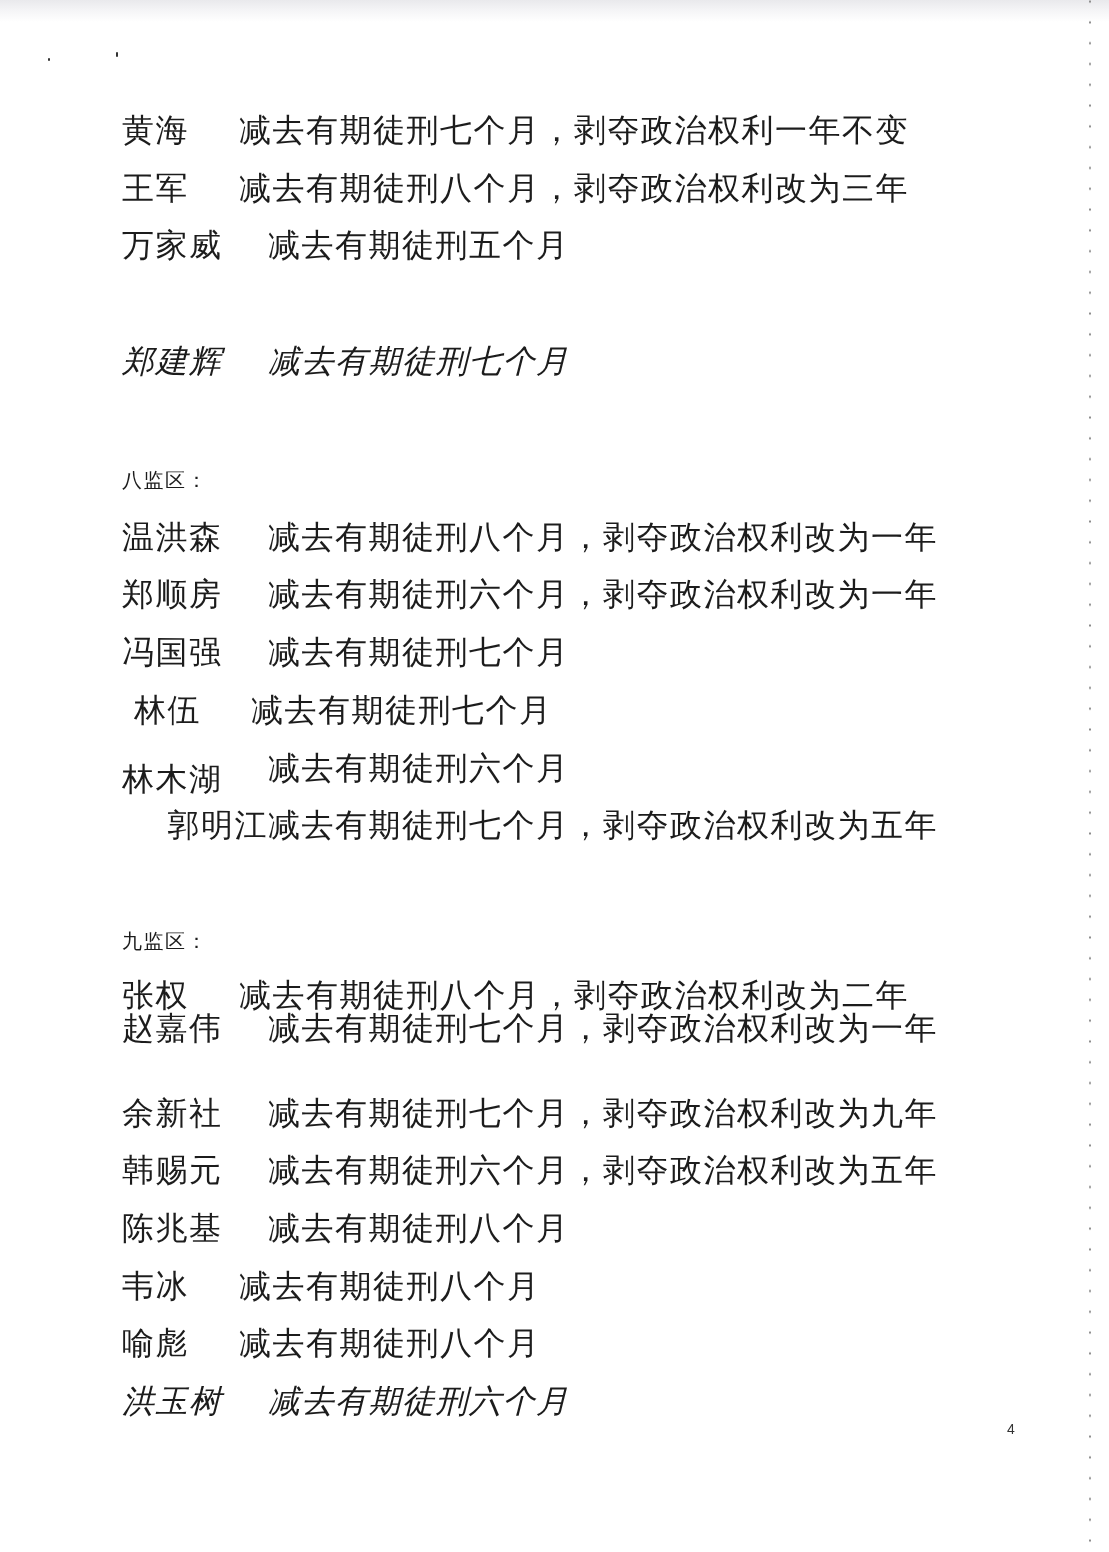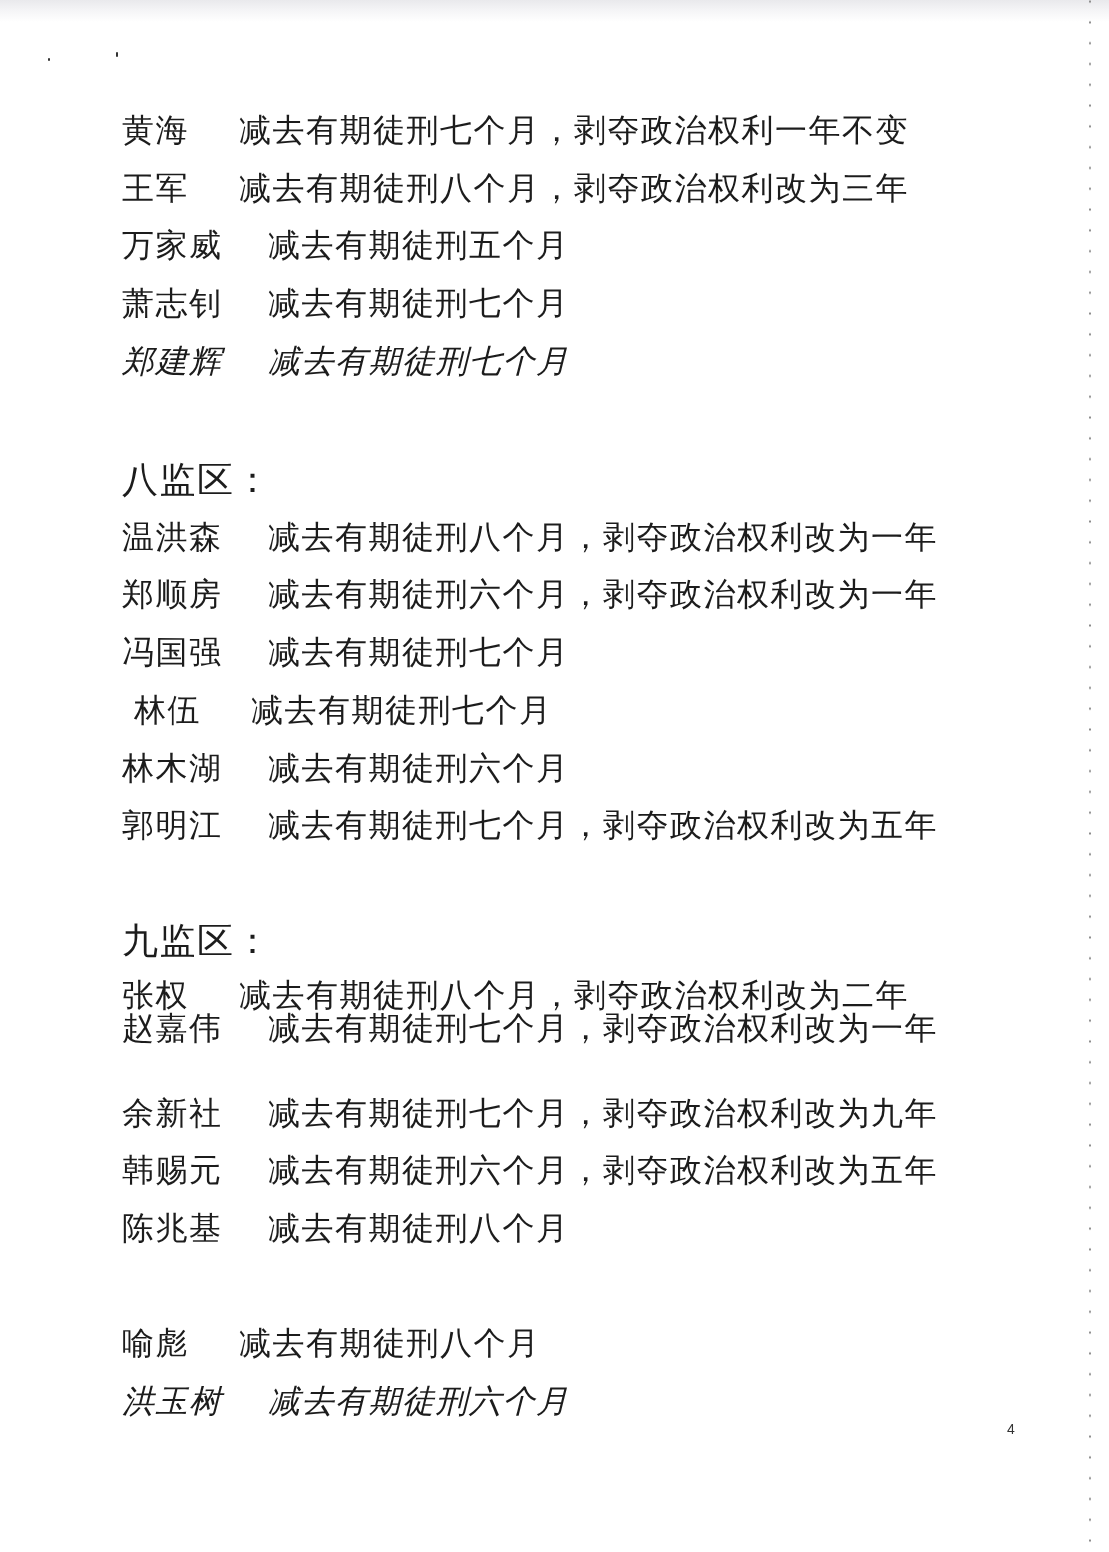--- a/index.html
+++ b/index.html
@@ -46,21 +46,21 @@
   }
   .ruling {
     display: inline-block;
     vertical-align: top;
   }
   .heading {
     position: absolute;
     left: 122px;
     height: 40px;
     line-height: 40px;
-    font-size: 36px;
+    font-size: 20px;
     letter-spacing: 1.5px;
     white-space: nowrap;
   }
   .page-number {
     position: absolute;
     left: 1007px;
     top: 1421px;
     font-family: "Liberation Sans", sans-serif;
     font-size: 14px;
     color: #333;
@@ -88,63 +88,63 @@
 
   <div class="line" style="top:110px;">
     <span class="name" style="width:117px;">黄海</span><span class="ruling">减去有期徒刑七个月，剥夺政治权利一年不变</span>
   </div>
   <div class="line" style="top:168px;">
     <span class="name" style="width:117px;">王军</span><span class="ruling">减去有期徒刑八个月，剥夺政治权利改为三年</span>
   </div>
   <div class="line" style="top:225px;">
     <span class="name" style="width:146px;">万家威</span><span class="ruling">减去有期徒刑五个月</span>
   </div>
-  <div class="line" style="top:283px;">
-    <span class="name" style="width:146px;">萧志钊</span><span class="ruling">减去有期徒刑七个月</span>
-  </div>
   <div class="line" style="top:341px;font-style:italic;">
     <span class="name" style="width:146px;">郑建辉</span><span class="ruling">减去有期徒刑七个月</span>
   </div>
 
   <div class="heading" style="top:460px;">八监区：</div>
   <div class="line" style="top:517px;">
     <span class="name" style="width:146px;">温洪森</span><span class="ruling">减去有期徒刑八个月，剥夺政治权利改为一年</span>
   </div>
   <div class="line" style="top:574px;">
     <span class="name" style="width:146px;">郑顺房</span><span class="ruling">减去有期徒刑六个月，剥夺政治权利改为一年</span>
   </div>
   <div class="line" style="top:632px;">
     <span class="name" style="width:146px;">冯国强</span><span class="ruling">减去有期徒刑七个月</span>
   </div>
   <div class="line" style="top:690px;margin-left:12px;">
     <span class="name" style="width:117px;">林伍</span><span class="ruling">减去有期徒刑七个月</span>
   </div>
   <div class="line" style="top:748px;">
-    <span class="name" style="width:146px;">林木湖</span><span class="ruling">减去有期徒刑六个月</span>
+    <span class="name" style="width:146px;margin-top:11px;">林木湖</span><span class="ruling">减去有期徒刑六个月</span>
   </div>
   <div class="line" style="top:805px;">
-    <span class="name" style="width:146px;">郭明江</span><span class="ruling">减去有期徒刑七个月，剥夺政治权利改为五年</span>
+    <span class="name" style="width:146px;text-align:right;">郭明江</span><span class="ruling">减去有期徒刑七个月，剥夺政治权利改为五年</span>
   </div>
 
   <div class="heading" style="top:921px;">九监区：</div>
   <div class="line" style="top:978px;font-family:Liberation Mono, monospace;">
     <span class="name" style="width:117px;">张权</span><span class="ruling">减去有期徒刑八个月，剥夺政治权利改为二年</span>
   </div>
   <div class="line" style="top:1008px;">
     <span class="name" style="width:146px;">赵嘉伟</span><span class="ruling">减去有期徒刑七个月，剥夺政治权利改为一年</span>
   </div>
   <div class="line" style="top:1093px;">
     <span class="name" style="width:146px;">余新社</span><span class="ruling">减去有期徒刑七个月，剥夺政治权利改为九年</span>
   </div>
   <div class="line" style="top:1150px;">
     <span class="name" style="width:146px;">韩赐元</span><span class="ruling">减去有期徒刑六个月，剥夺政治权利改为五年</span>
   </div>
   <div class="line" style="top:1208px;">
     <span class="name" style="width:146px;">陈兆基</span><span class="ruling">减去有期徒刑八个月</span>
   </div>
+  <div class="line" style="top:1266px;">
+    <span class="name" style="width:117px;">韦冰</span><span class="ruling">减去有期徒刑八个月</span>
+  </div>
   <div class="line" style="top:1323px;">
     <span class="name" style="width:117px;">喻彪</span><span class="ruling">减去有期徒刑八个月</span>
   </div>
   <div class="line" style="top:1381px;font-style:italic;">
     <span class="name" style="width:146px;">洪玉树</span><span class="ruling">减去有期徒刑六个月</span>
   </div>
 
   <div class="page-number">4</div>
 </div>
 

